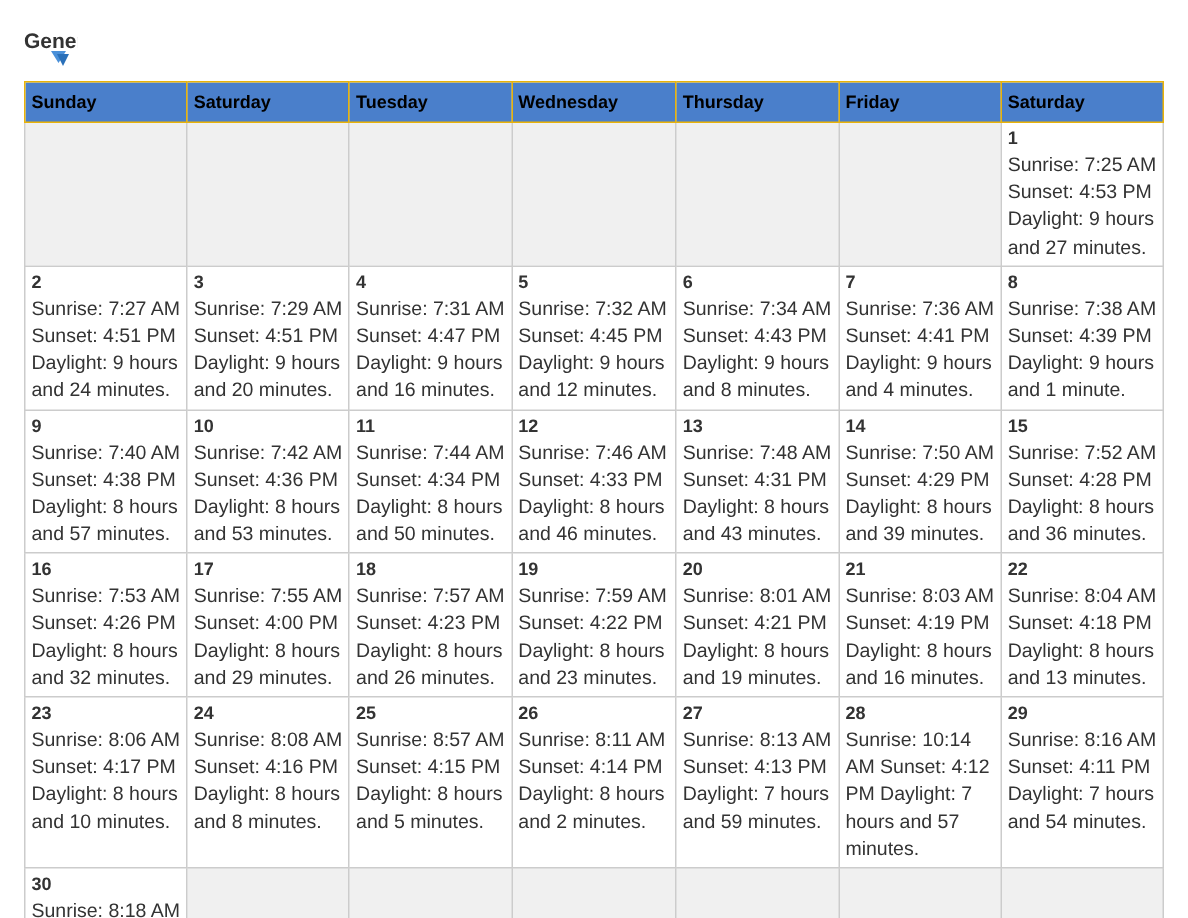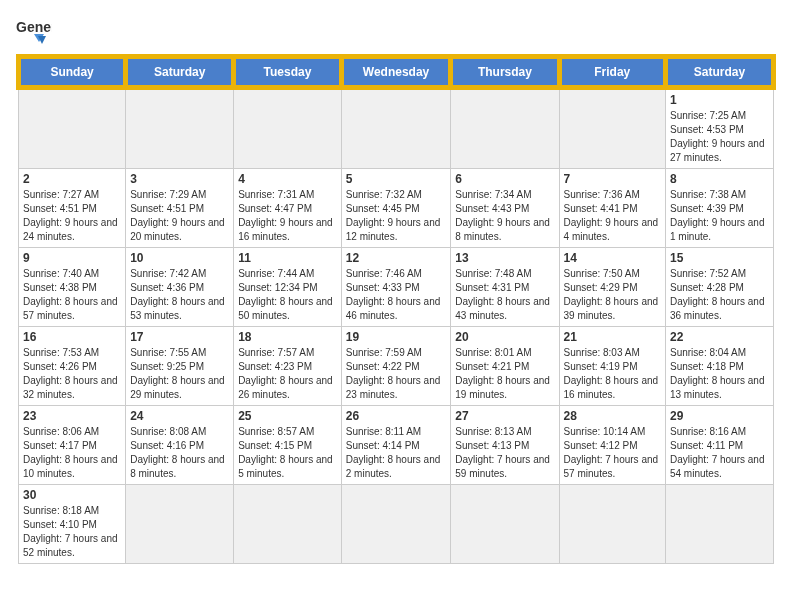--- a/index.html
+++ b/index.html
@@ -37,26 +37,26 @@
       font-size: 14px;
       color: #555;
     }
     .calendar {
       width: 100%;
       border-collapse: collapse;
       border: 1px solid #ccc;
     }
     .calendar th {
       background: #4a7fcb;
-      color: #ffffff;
+      color: #000000;
       font-size: 12px;
       font-weight: bold;
       padding: 6px 4px;
-      text-align: center;
-      border: 5px solid #eab308;
+      text-align: left;
+      border: 1px solid #eab308;
     }
     .calendar td {
       vertical-align: top;
       border: 1px solid #ccc;
       padding: 3px 4px;
       width: 113px;
       min-height: 80px;
       font-size: 9.5px;
       color: #333;
       background: #fff;
@@ -64,21 +64,21 @@
     .calendar td.empty {
       background: #f0f0f0;
     }
     .day-number {
       font-size: 12px;
       font-weight: bold;
       display: block;
       margin-bottom: 2px;
     }
     .day-info {
-      font-size: 10px;
+      font-size: 13px;
       line-height: 1.4;
       color: #333;
     }
   </style>
 </head>
 <body>
 
 <div class="header">
   <div class="logo">
     <svg class="logo-icon" viewBox="0 0 36 30">
@@ -188,21 +188,21 @@
         <td>
           <span class="day-number">10</span>
           <div class="day-info">Sunrise: 7:42 AM
 Sunset: 4:36 PM
 Daylight: 8 hours
 and 53 minutes.</div>
         </td>
         <td>
           <span class="day-number">11</span>
           <div class="day-info">Sunrise: 7:44 AM
-Sunset: 12:34 PM
+Sunset: 4:34 PM
 Daylight: 8 hours
 and 50 minutes.</div>
         </td>
         <td>
           <span class="day-number">12</span>
           <div class="day-info">Sunrise: 7:46 AM
 Sunset: 4:33 PM
 Daylight: 8 hours
 and 46 minutes.</div>
         </td>
@@ -232,21 +232,21 @@
         <td>
           <span class="day-number">16</span>
           <div class="day-info">Sunrise: 7:53 AM
 Sunset: 4:26 PM
 Daylight: 8 hours
 and 32 minutes.</div>
         </td>
         <td>
           <span class="day-number">17</span>
           <div class="day-info">Sunrise: 7:55 AM
-Sunset: 9:25 PM
+Sunset: 4:00 PM
 Daylight: 8 hours
 and 29 minutes.</div>
         </td>
         <td>
           <span class="day-number">18</span>
           <div class="day-info">Sunrise: 7:57 AM
 Sunset: 4:23 PM
 Daylight: 8 hours
 and 26 minutes.</div>
         </td>

